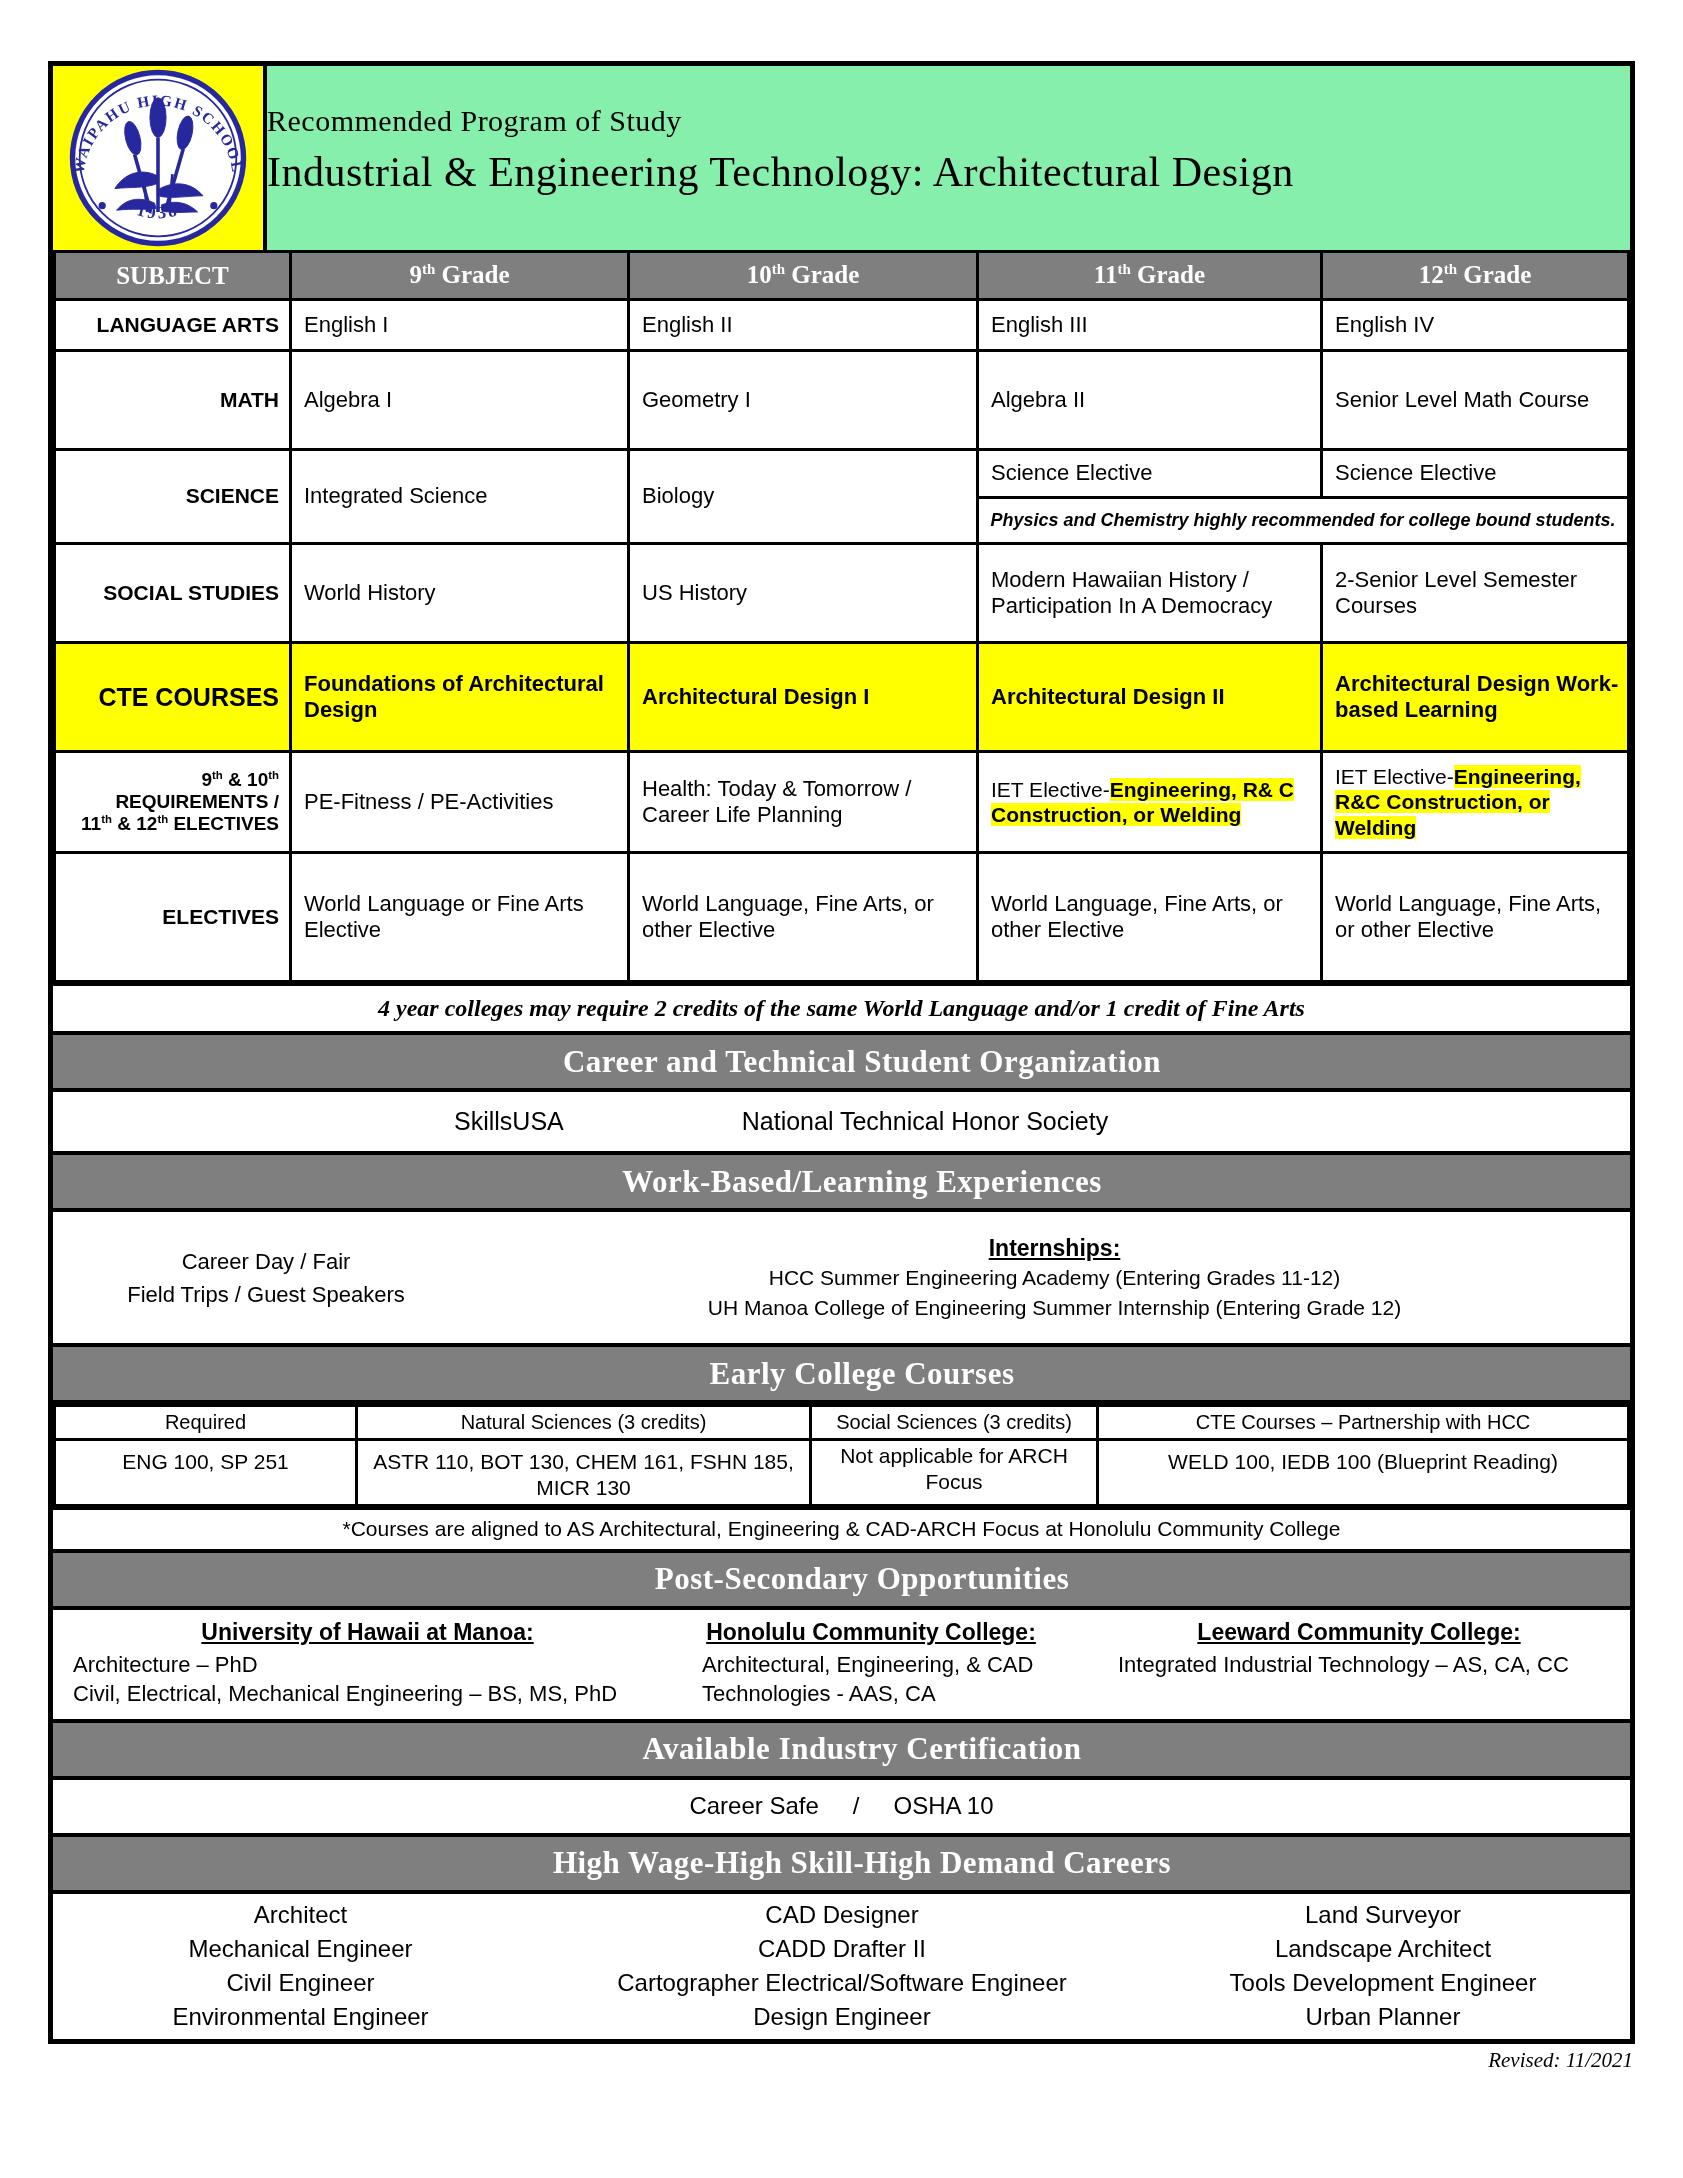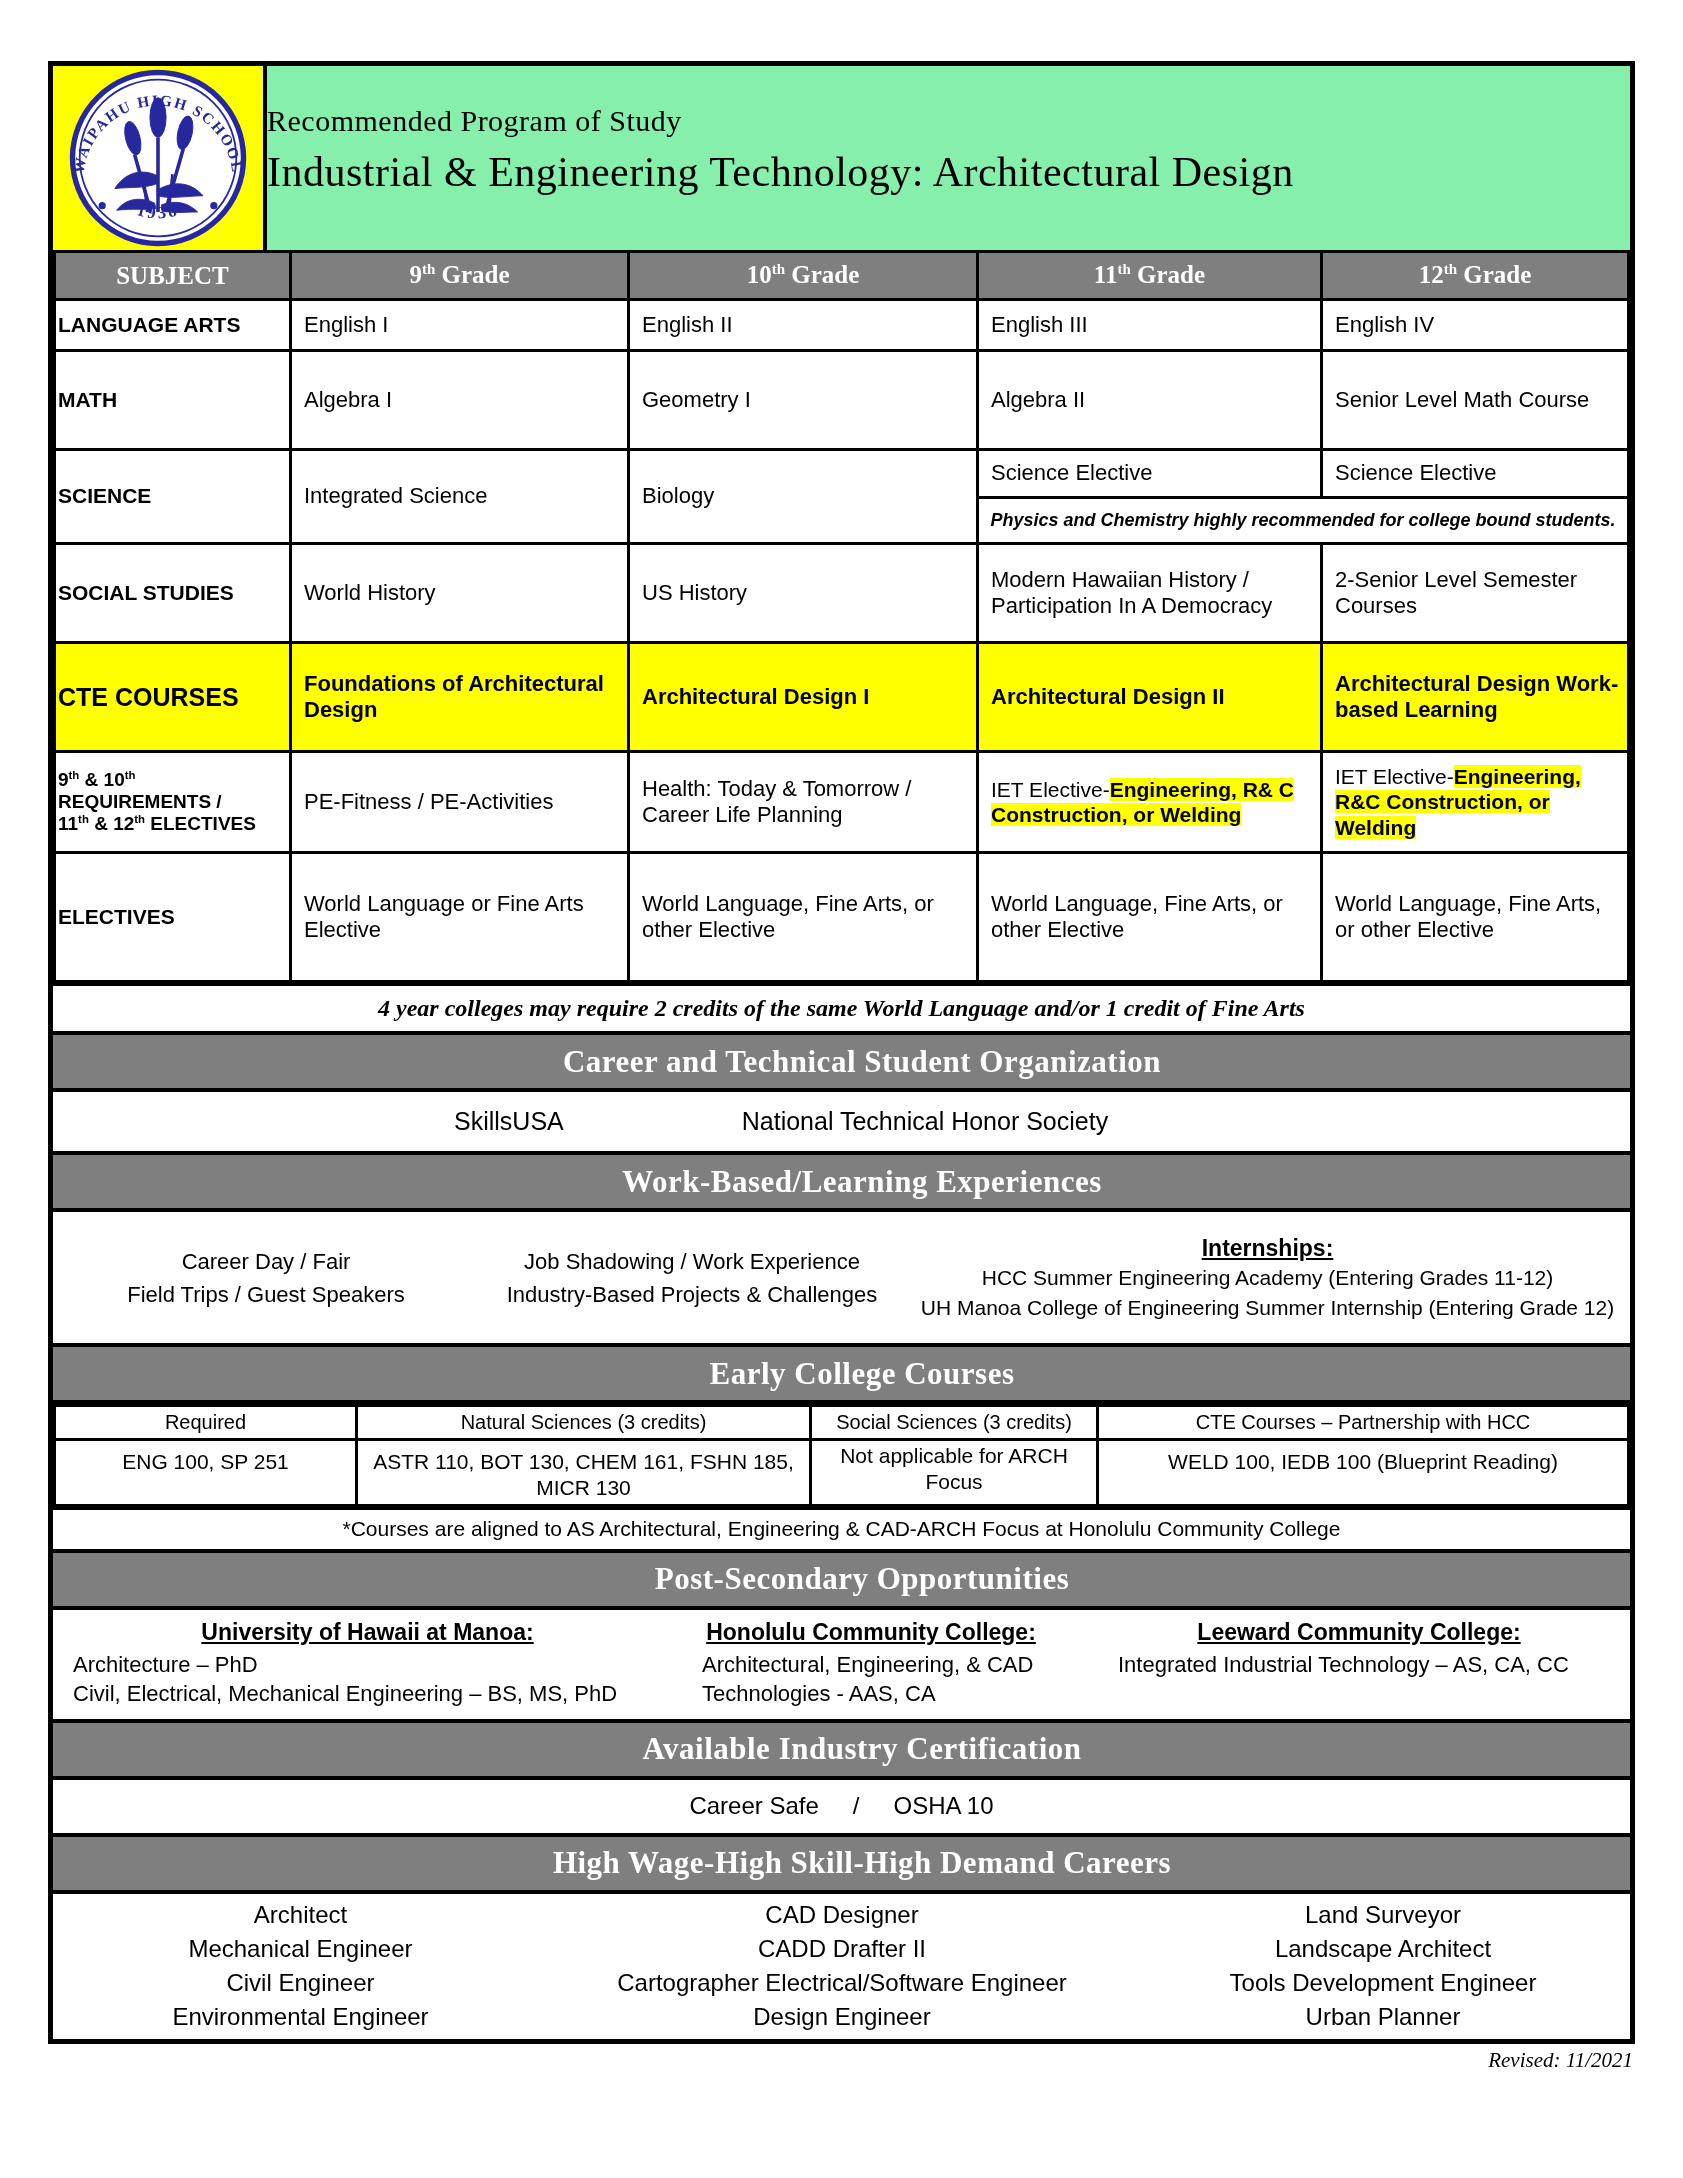--- a/index.html
+++ b/index.html
@@ -45,21 +45,21 @@
   tr.hdr { height: 48px; }
   tr.r-la { height: 51px; }
   tr.r-math { height: 99px; }
   tr.r-sci-a { height: 48px; }
   tr.r-sci-b { height: 46px; }
   tr.r-ss { height: 99px; }
   tr.r-cte { height: 109px; }
   tr.r-req { height: 101px; }
   tr.r-el { height: 129px; }
   td.subject {
-    font-weight: bold; font-size: 21px;
+    text-align: right; font-weight: bold; font-size: 21px;
     padding: 2px 10px 2px 2px; line-height: 1.15;
   }
   td.course { font-size: 22px; padding: 4px 6px 4px 12px; line-height: 1.2; }
   sup { font-size: 60%; }
   tr.r-cte td { background: #ffff00; }
   tr.r-cte td.course { font-weight: bold; }
   td.sci-note {
     font-size: 18px; font-weight: bold; font-style: italic;
     text-align: center; padding: 2px;
   }
@@ -270,24 +270,20 @@
       <span class="ctso-item1">SkillsUSA</span>
       <span class="ctso-item2">National Technical Honor Society</span>
     </div>
 
     <div class="banner">Work-Based/Learning Experiences</div>
     <div class="wbl-row">
       <div class="wbl-col wbl-col1">
         <div>Career Day / Fair</div>
         <div>Field Trips / Guest Speakers</div>
       </div>
-      <div class="wbl-col wbl-col2">
-        <div>Job Shadowing / Work Experience</div>
-        <div>Industry-Based Projects &amp; Challenges</div>
-      </div>
       <div class="wbl-col wbl-col3">
         <div class="wbl-intern-heading">Internships:</div>
         <div>HCC Summer Engineering Academy (Entering Grades 11-12)</div>
         <div>UH Manoa College of Engineering Summer Internship (Entering Grade 12)</div>
       </div>
     </div>
 
     <div class="banner">Early College Courses</div>
     <table class="ec">
       <colgroup>

